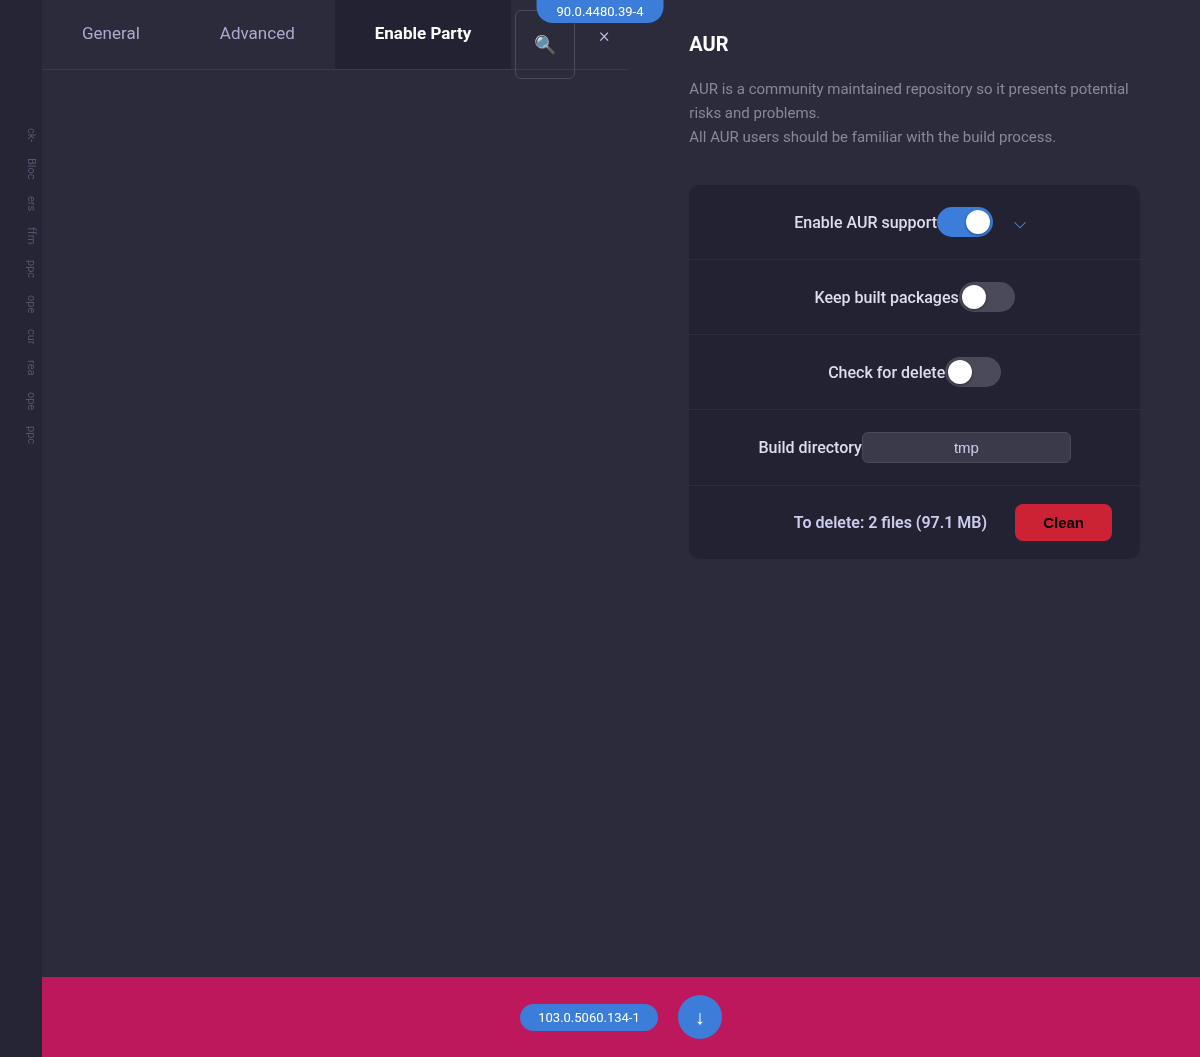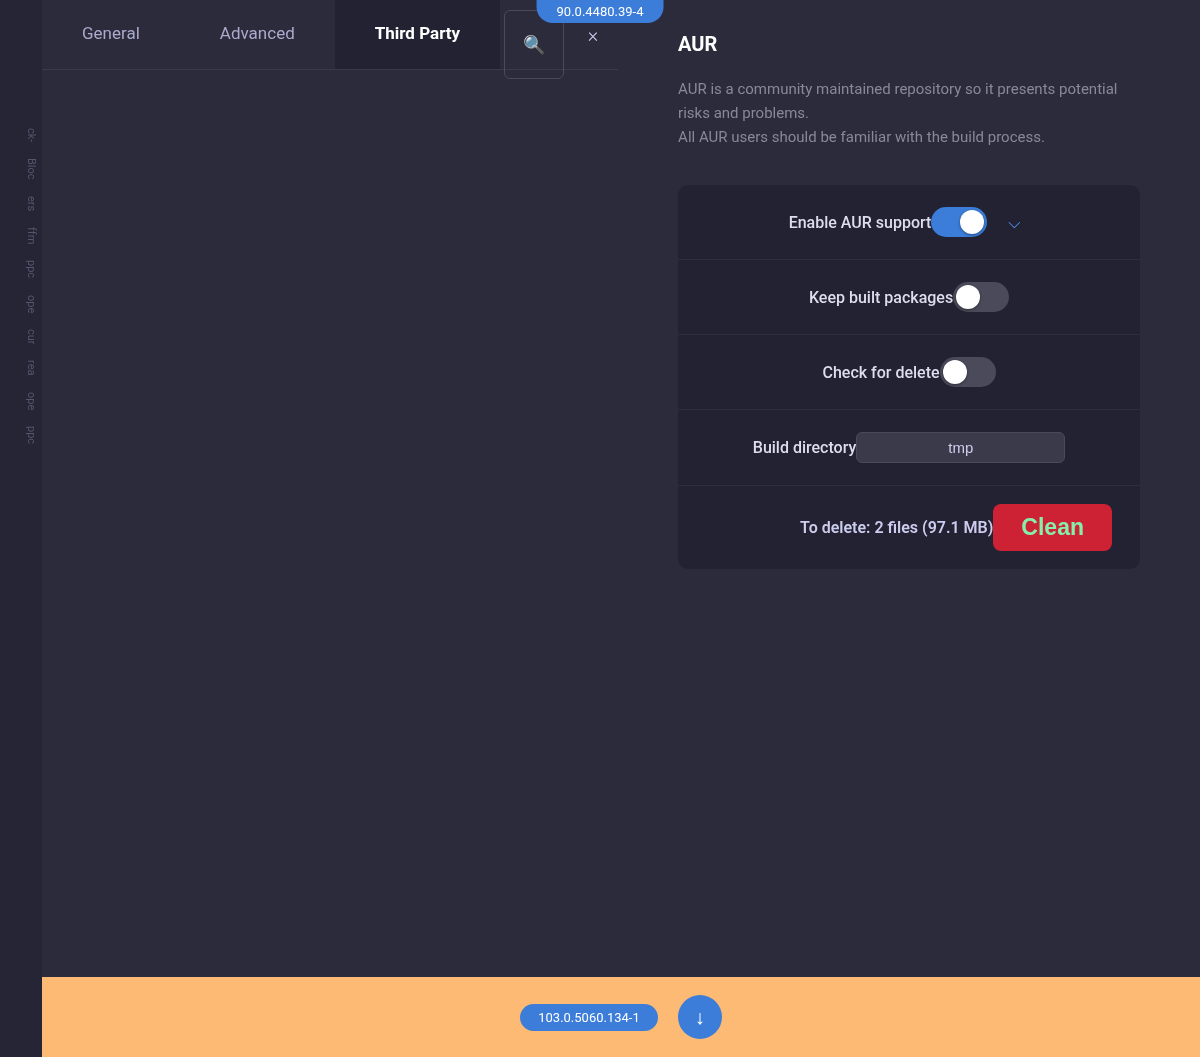--- a/index.html
+++ b/index.html
@@ -234,49 +234,49 @@
       min-width: 80px;
       text-align: center;
     }
 
     
     .delete-row {
       display: flex;
       align-items: center;
       justify-content: flex-end;
       padding: 18px 28px;
-      gap: 0;
+      gap: 28px;
     }
 
     .delete-text {
       font-size: 16px;
       font-weight: 600;
       color: #ccccee;
     }
 
     .clean-btn {
       background: #cc2233;
-      color: #86efac;
-      font-size: 23px;
+      color: #000000;
+      font-size: 15px;
       font-weight: 600;
       border: none;
       border-radius: 8px;
       padding: 10px 28px;
       cursor: pointer;
       transition: background 0.2s;
     }
 
     
     .bottom-hint {
       position: absolute;
       bottom: 0;
       left: 42px;
       right: 0;
       height: 80px;
-      background: #fdba74;
+      background: #be185d;
       display: flex;
       align-items: center;
       justify-content: center;
       gap: 20px;
     }
 
     .bottom-badge {
       background: #3b7dd8;
       color: white;
       border-radius: 20px;
@@ -328,21 +328,21 @@
   <div class="sidebar-text">rea</div>
   <div class="sidebar-text">ope</div>
   <div class="sidebar-text">ppc</div>
 </div>
 
 <div class="dialog">
 
   <div class="tab-bar">
     <div class="tab">General</div>
     <div class="tab">Advanced</div>
-    <div class="tab active">Third Party</div>
+    <div class="tab active">Enable Party</div>
     <div class="tab-spacer"></div>
     <div class="tab-search">
       <span>🔍</span>
     </div>
     <div class="tab-close">
       <span>×</span>
     </div>
   </div>
 
   <div class="content">

